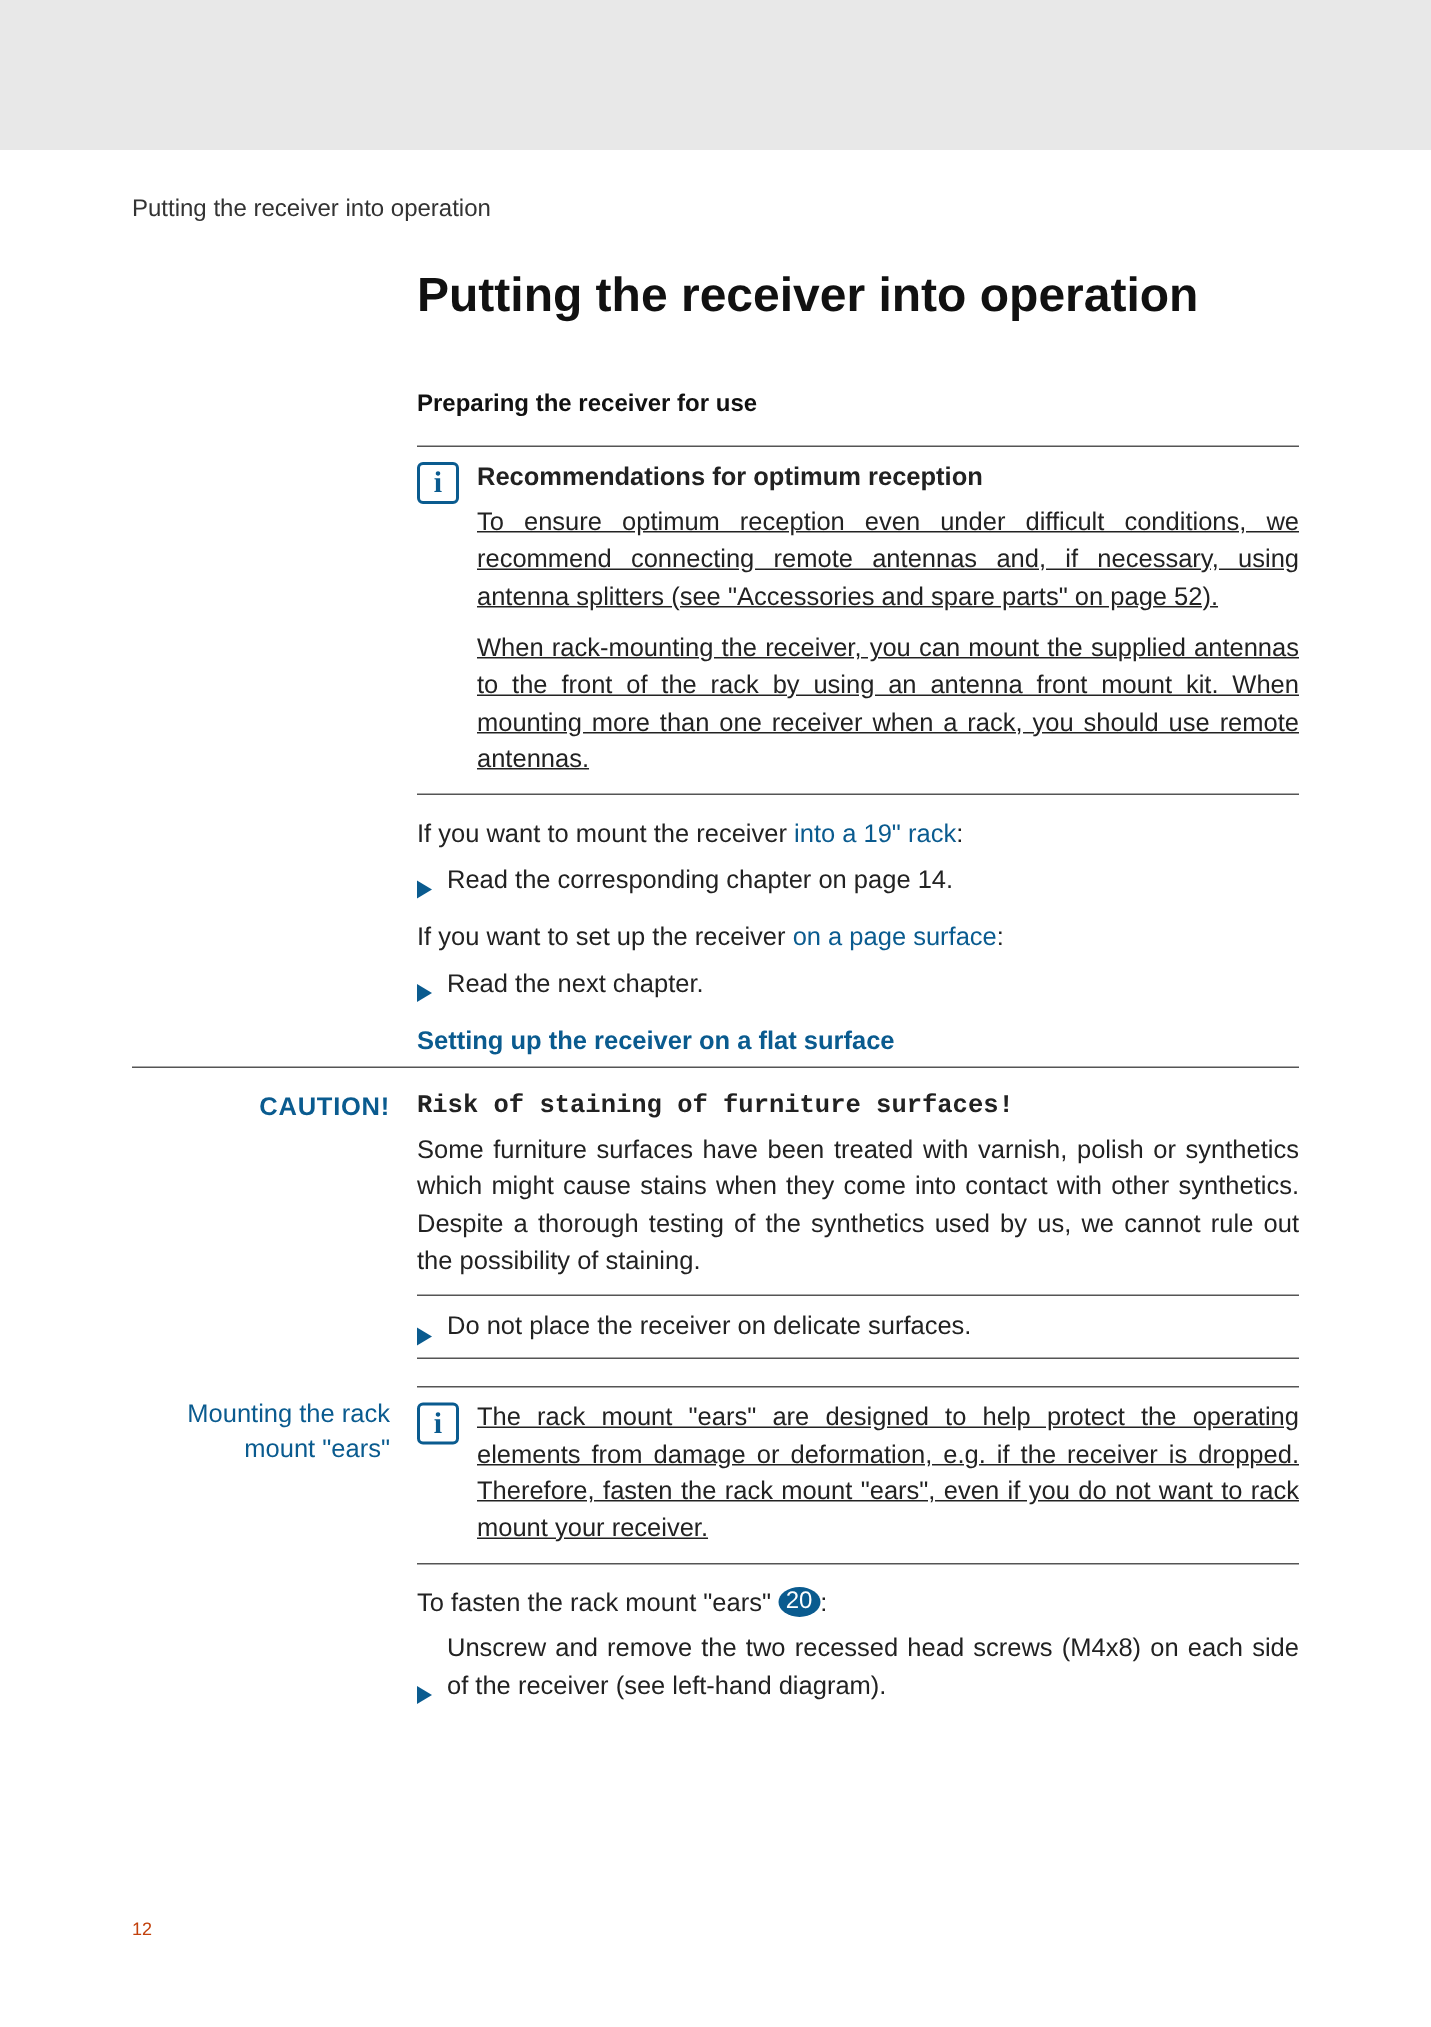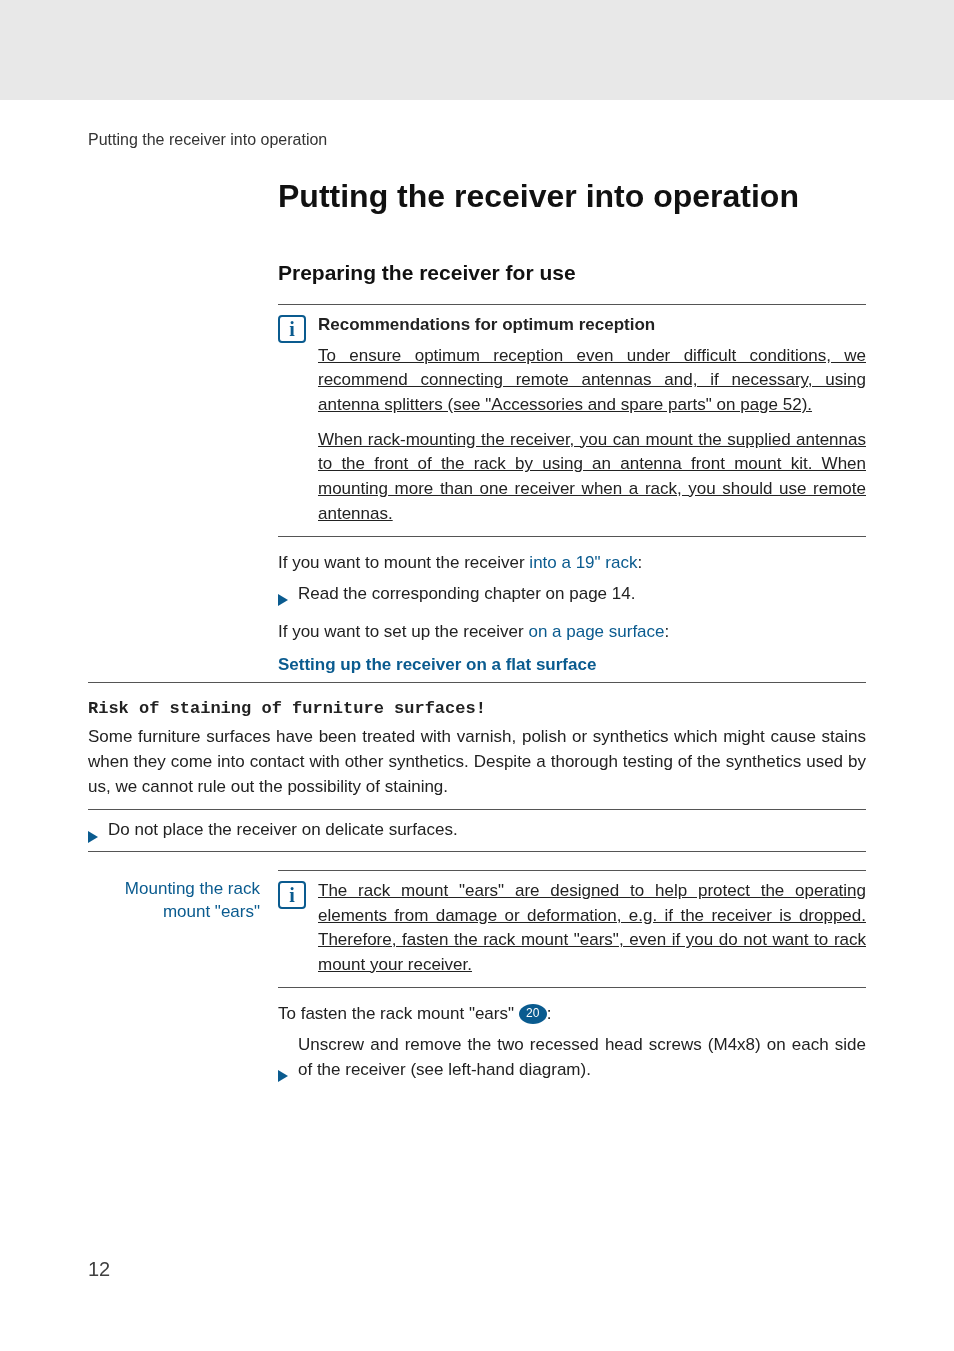--- a/index.html
+++ b/index.html
@@ -30,21 +30,21 @@
   .main-col {
     margin-left: 190px;
   }
   h1 {
     font-size: 32px;
     font-weight: 600;
     color: #111;
     margin-bottom: 38px;
   }
   h2 {
-    font-size: 21px;
+    font-size: 16px;
     font-weight: 600;
     color: #111;
     margin-bottom: 16px;
   }
   .info-block {
     border-top: 1px solid #555;
     border-bottom: 1px solid #555;
     padding: 8px 0 10px 0;
     display: flex;
     align-items: flex-start;
@@ -147,33 +147,33 @@
     margin-left: 190px;
     margin-top: 14px;
   }
   .circle-num {
     display: inline-flex;
     width: 28px;
     height: 20px;
     border-radius: 50%;
     background: #0a5b8f;
     color: #fff;
-    font-size: 12px;
+    font-size: 16px;
     align-items: center;
     justify-content: center;
     vertical-align: middle;
     position: relative;
     top: -1px;
   }
   .page-num {
     position: absolute;
     left: 88px;
-    bottom: 67px;
-    font-size: 20px;
-    color: #404040;
+    bottom: 56px;
+    font-size: 12px;
+    color: #c2410c;
   }
 </style>
 </head>
 <body>
 
 <div class="top-band"></div>
 
 <div class="page">
   <div class="header-small">Putting the receiver into operation</div>
 
@@ -196,25 +196,30 @@
       <span>If you want to mount the receiver </span><span class="link">into a 19" rack</span><span>:</span>
     </div>
     <div class="bullet-row">
       <div class="tri"></div>
       <div class="bullet-text">Read the corresponding chapter on page 14.</div>
     </div>
 
     <div class="body-text">
       <span>If you want to set up the receiver </span><span class="link">on a page surface</span><span>:</span>
     </div>
+    <div class="bullet-row">
+      <div class="tri"></div>
+      <div class="bullet-text">Read the next chapter.</div>
+    </div>
 
     <div class="sub-heading">Setting up the receiver on a flat surface</div>
   </div>
 
   <div class="caution-block">
+    <div class="caution-label">CAUTION!</div>
     <div class="caution-body">
       <div class="caution-title">Risk of staining of furniture surfaces!</div>
       <div class="caution-text">Some furniture surfaces have been treated with varnish, polish or synthetics which might cause stains when they come into contact with other synthetics. Despite a thorough testing of the synthetics used by us, we cannot rule out the possibility of staining.</div>
       <div class="caution-footer">
         <div class="bullet-row" style="margin:0;">
           <div class="tri"></div>
           <div class="bullet-text">Do not place the receiver on delicate surfaces.</div>
         </div>
       </div>
     </div>

